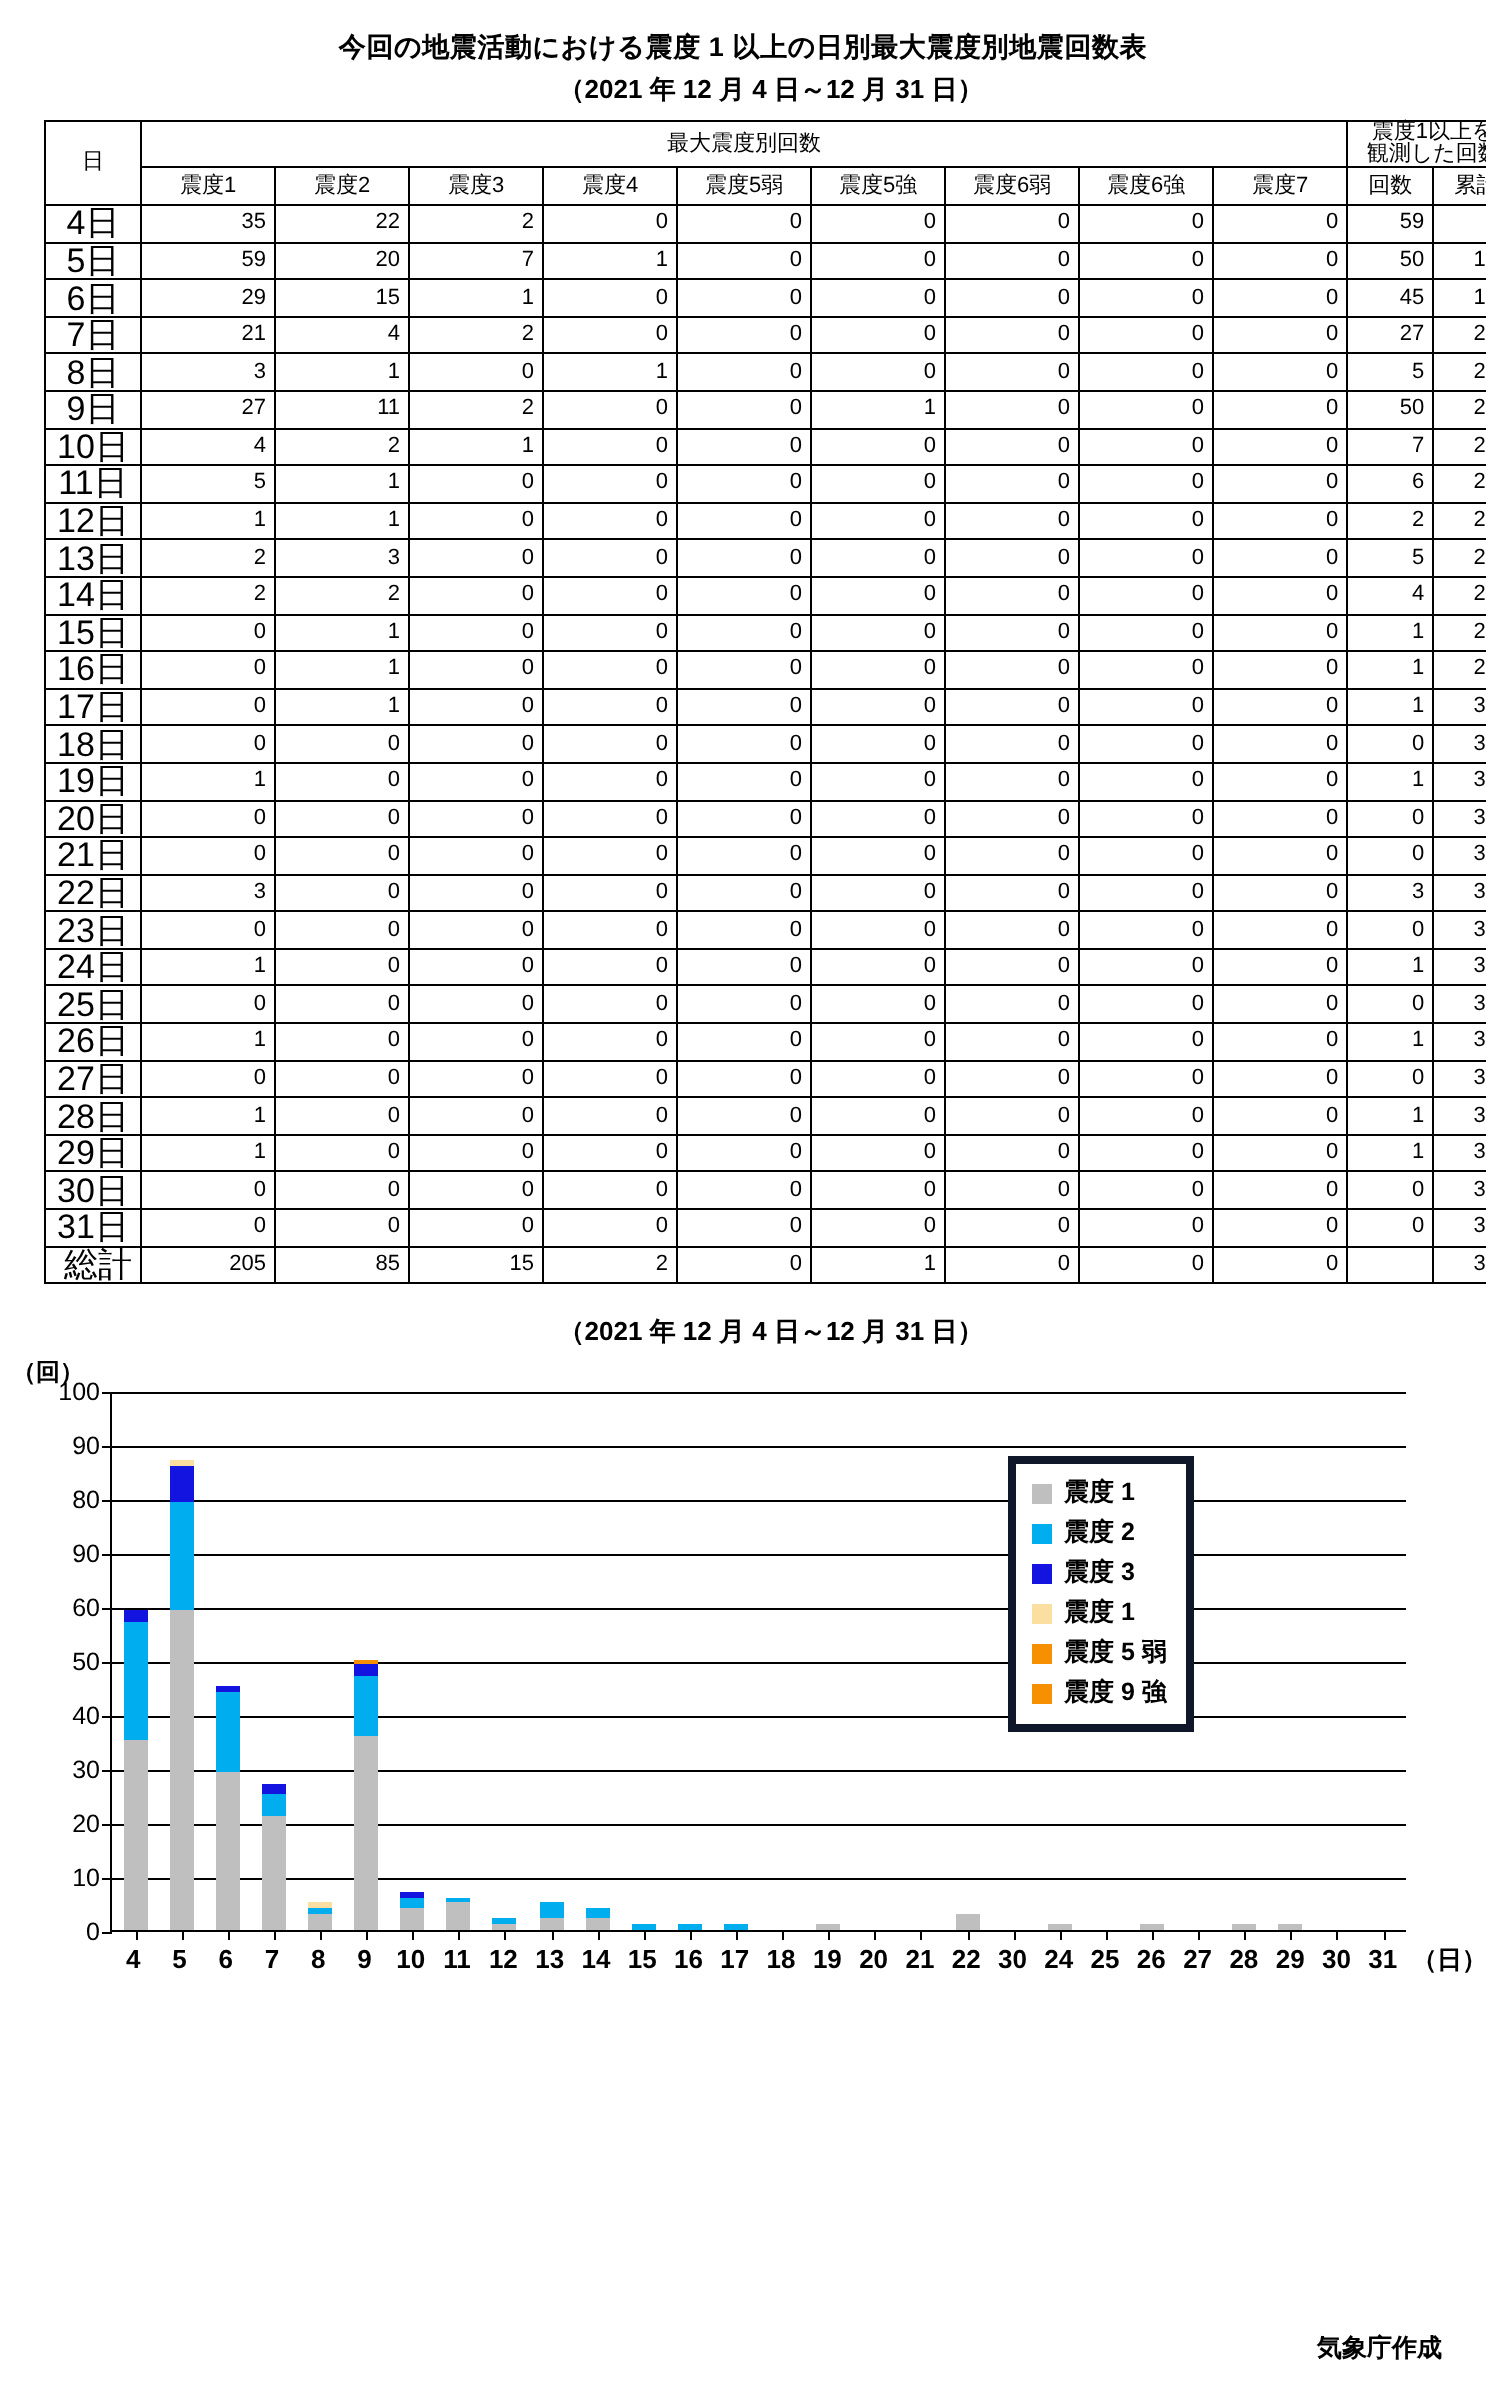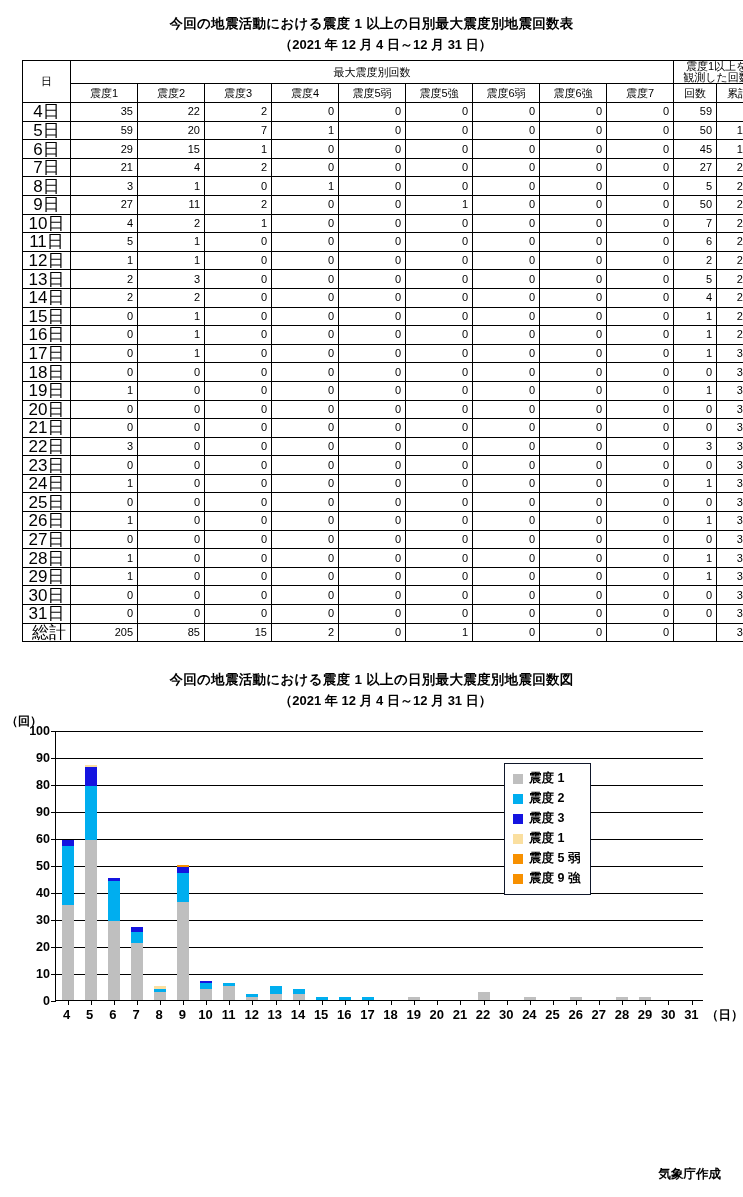--- a/index.html
+++ b/index.html
@@ -90,21 +90,21 @@
     position:absolute;
     left:0; width:100%;
     height:0;
     border-top:1.1px solid #000;
   }
   .ytick {
     position:absolute;
     right:calc(100% + 6px);
     transform:translateY(-50%);
     font-size:12.5px;
-    font-weight:bold;
+    font-weight:normal;
     white-space:nowrap;
   }
   .ytick-mark {
     position:absolute;
     left:-5px; width:5px; height:0;
     border-top:1.6px solid #000;
   }
   .bars {
     position:absolute;
     left:0; bottom:0;
@@ -149,21 +149,21 @@
     left:706px; top:296px;
     font-size:12.5px;
     font-weight:bold;
     white-space:nowrap;
   }
 
   
   .legend {
     position:absolute;
     left:504px; top:52px;
-    border:1px solid #0f172a;
+    border:4px solid #0f172a;
     background:#fff;
     padding:5px 10px 5px 8px;
   }
   .legend-row {
     display:flex;
     align-items:center;
     height:20px;
     font-size:12.5px;
     font-weight:bold;
     white-space:nowrap;
@@ -625,21 +625,20 @@
           <td class="num">0</td>
           <td class="num">0</td>
           <td class="num blank"></td>
           <td class="num">308</td>
         </tr>
       </tbody>
   </table>
 </div>
 
 <div class="chart-block">
-  <div class="doc-title">今回の地震活動における震度 1 以上の日別最大震度別地震回数図</div>
   <div class="doc-subtitle">（2021 年 12 月 4 日～12 月 31 日）</div>
 
   <div class="chart-area">
     <div class="unit-y">（回）</div>
 
     <div class="plot" id="plot">
       <div id="gridlines">
           <div class="ytick" style="top: 270px;">0</div>
           <div class="ytick-mark" style="top: 270px;"></div>
           <div class="gridline" style="top: 243px;"></div>

